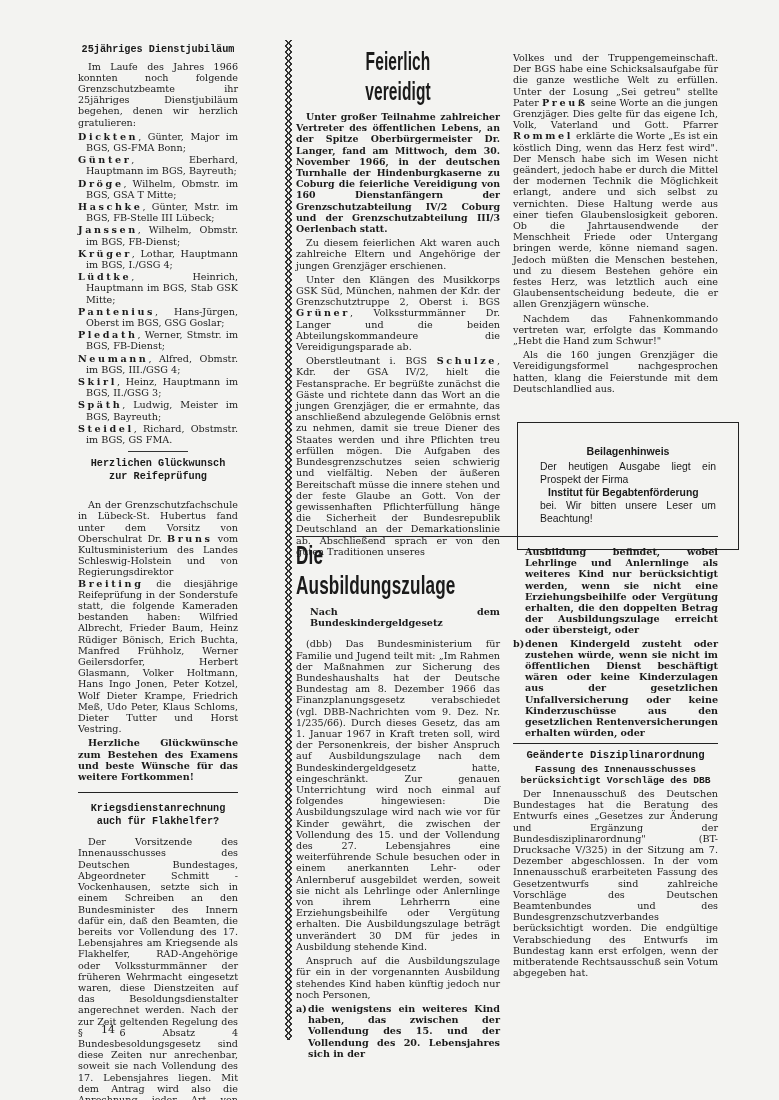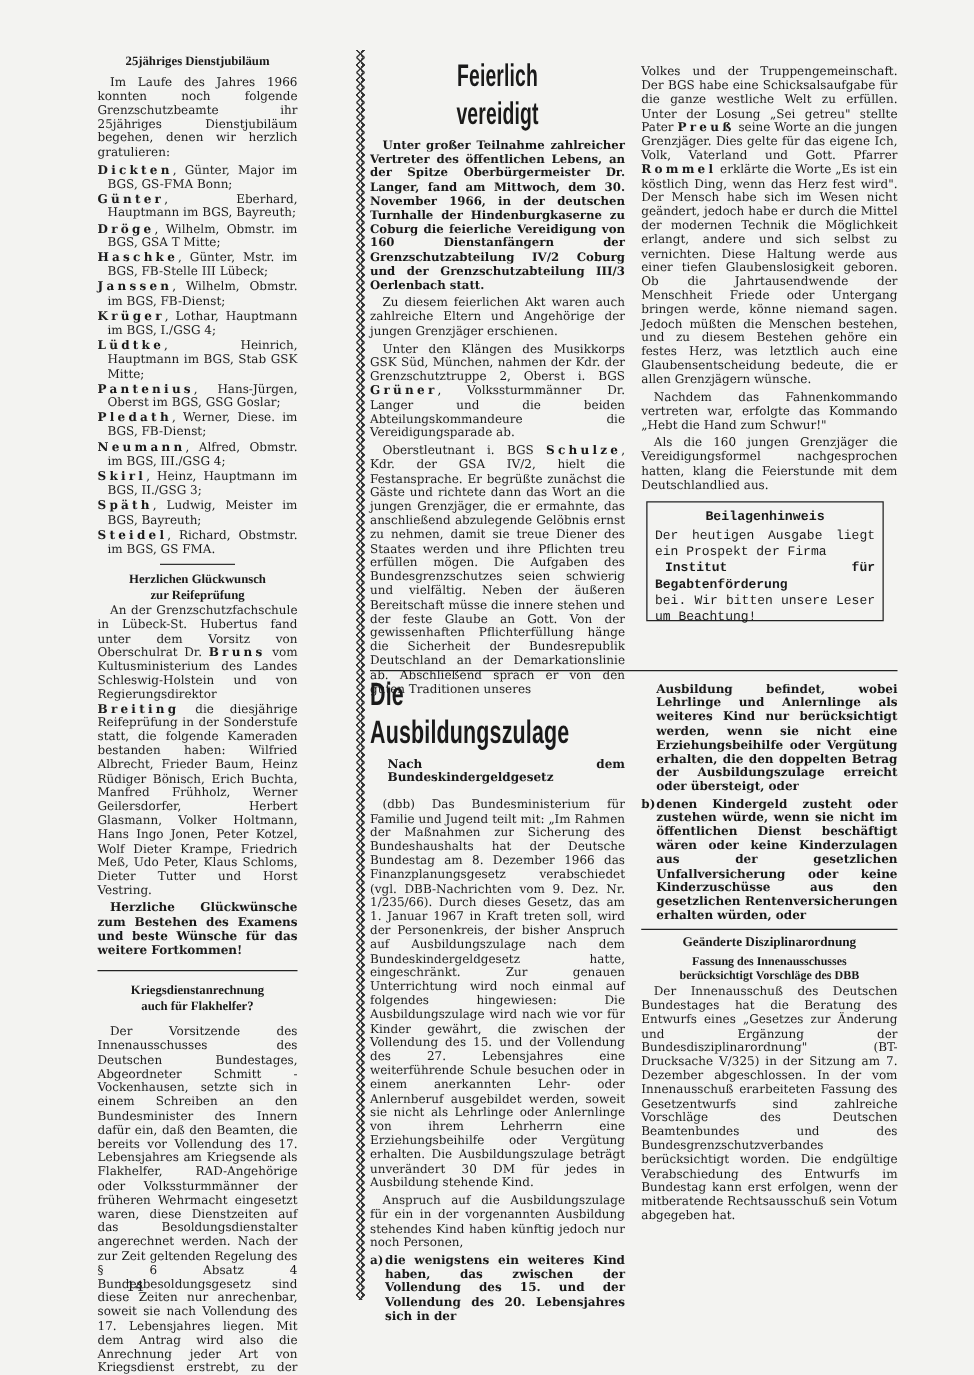--- a/index.html
+++ b/index.html
@@ -17,21 +17,21 @@
     line-height: 11.2px;
     text-align: justify;
     hyphens: manual;
   }
   .col1 { left: 78px; top: 44px; width: 160px; }
   .col2 { left: 296px; top: 46px; width: 204px; }
   .col3 { left: 513px; top: 52px; width: 205px; }
   .sub2a { position: absolute; left: 296px; width: 204px; }
   .sub2b { position: absolute; left: 513px; width: 205px; }
   h3 {
-    font-family: Liberation Serif, serif;
+    font-family: Liberation Mono, monospace;
     font-size: 10.2px; font-weight: bold; text-align: center;
     margin: 0 0 4px 0; line-height: 12.5px;
   }
   p { margin: 0 0 3px 0; text-indent: 10px; }
   .spaced { letter-spacing: 2.6px; font-weight: bold; }
   .entry { margin: 0 0 1px 0; text-indent: -8px; padding-left: 8px; text-align: justify; }
   .divider { border: 0; border-top: 1.4px solid #222; margin: 6px 0; }
   .short-div { width: 60px; border-top: 1px solid #333; margin: 6px auto; }
   .headline-cond {
     font-family: "Liberation Sans", sans-serif;
@@ -39,23 +39,23 @@
     text-align: center;
     transform: scaleX(0.62);
     transform-origin: center;
     letter-spacing: 0.2px;
   }
   .headline1 { font-size: 25px; line-height: 30px; margin: 0 0 5px 0; }
   .headline2 { font-size: 26px; line-height: 30px; text-align: left; transform-origin: left; margin-left: 0; }
   .lead { font-weight: bold; text-indent: 10px; }
   .bold-p { font-weight: bold; }
   .box {
-    position: absolute; left: 517px; top: 401px; width: 188px; height: 94px;
-    border: 1.5px solid #222; padding: 0;
-    font-family: Liberation Mono, monospace; font-size: 10.4px; line-height: 13px;
+    position: absolute; left: 517px; top: 422px; width: 188px; height: 94px;
+    border: 1.5px solid #222; padding: 16px;
+    font-family: Liberation Sans, sans-serif; font-size: 10.4px; line-height: 13px;
   }
   .box .box-title { text-align: center; font-weight: bold; margin-top: 6px; font-size: 10.6px; }
   .box .box-body { padding: 2px 6px 0 6px; text-align: justify; }
   .box .box-firm { font-weight: bold; display: block; text-indent: 8px; }
   .zigzag {
     position: absolute; left: 284px; top: 40px; width: 8px; height: 1000px;
     background-image:
       linear-gradient(135deg, transparent 45%, #333 45%, #333 60%, transparent 60%),
       linear-gradient(45deg, transparent 45%, #333 45%, #333 60%, transparent 60%);
     background-size: 8px 6px;
@@ -79,32 +79,32 @@
       <p>Im Laufe des Jahres 1966 konnten noch folgende Grenzschutzbeamte ihr 25jähriges Dienstjubiläum begehen, denen wir herzlich gratulieren:</p>
       <div id="jubilee-list">
           <div class="entry"><span class="spaced">Dickten</span><span>, Günter, Major im BGS, GS-FMA Bonn;</span></div>
           <div class="entry"><span class="spaced">Günter</span><span>, Eberhard, Hauptmann im BGS, Bayreuth;</span></div>
           <div class="entry"><span class="spaced">Dröge</span><span>, Wilhelm, Obmstr. im BGS, GSA T Mitte;</span></div>
           <div class="entry"><span class="spaced">Haschke</span><span>, Günter, Mstr. im BGS, FB-Stelle III Lübeck;</span></div>
           <div class="entry"><span class="spaced">Janssen</span><span>, Wilhelm, Obmstr. im BGS, FB-Dienst;</span></div>
           <div class="entry"><span class="spaced">Krüger</span><span>, Lothar, Hauptmann im BGS, I./GSG 4;</span></div>
           <div class="entry"><span class="spaced">Lüdtke</span><span>, Heinrich, Hauptmann im BGS, Stab GSK Mitte;</span></div>
           <div class="entry"><span class="spaced">Pantenius</span><span>, Hans-Jürgen, Oberst im BGS, GSG Goslar;</span></div>
-          <div class="entry"><span class="spaced">Pledath</span><span>, Werner, Diese. im BGS, FB-Dienst;</span></div>
+          <div class="entry"><span class="spaced">Pledath</span><span>, Werner, Stmstr. im BGS, FB-Dienst;</span></div>
           <div class="entry"><span class="spaced">Neumann</span><span>, Alfred, Obmstr. im BGS, III./GSG 4;</span></div>
           <div class="entry"><span class="spaced">Skirl</span><span>, Heinz, Hauptmann im BGS, II./GSG 3;</span></div>
           <div class="entry"><span class="spaced">Späth</span><span>, Ludwig, Meister im BGS, Bayreuth;</span></div>
           <div class="entry"><span class="spaced">Steidel</span><span>, Richard, Obstmstr. im BGS, GS FMA.</span></div>
         </div>
     </section>
 
     <div class="short-div"></div>
 
     <section>
-      <h3 style="margin-bottom:0"><span>Herzlichen Glückwunsch</span><br><span>zur Reifeprüfung</span></h3>
+      <h3 style="margin-bottom:16px"><span>Herzlichen Glückwunsch</span><br><span>zur Reifeprüfung</span></h3>
       <p><span>An der Grenzschutzfachschule in Lübeck-St. Hubertus fand unter dem Vorsitz von Oberschulrat Dr. </span><span class="spaced">Bruns</span><span> vom Kultusministerium des Landes Schleswig-Holstein und von Regierungsdirektor </span><span class="spaced">Breiting</span><span> die diesjährige Reifeprüfung in der Sonderstufe statt, die folgende Kameraden bestanden haben: Wilfried Albrecht, Frieder Baum, Heinz Rüdiger Bönisch, Erich Buchta, Manfred Frühholz, Werner Geilersdorfer, Herbert Glasmann, Volker Holtmann, Hans Ingo Jonen, Peter Kotzel, Wolf Dieter Krampe, Friedrich Meß, Udo Peter, Klaus Schloms, Dieter Tutter und Horst Vestring.</span></p>
       <p class="bold-p">Herzliche Glückwünsche zum Bestehen des Examens und beste Wünsche für das weitere Fortkommen!</p>
     </section>
 
     <hr class="divider" style="margin:10px 0 10px 0">
 
     <section>
       <h3 style="margin-bottom:8px"><span>Kriegsdienstanrechnung</span><br><span>auch für Flakhelfer?</span></h3>
       <p>Der Vorsitzende des Innenausschusses des Deutschen Bundestages, Abgeordneter Schmitt - Vockenhausen, setzte sich in einem Schreiben an den Bundesminister des Innern dafür ein, daß den Beamten, die bereits vor Vollendung des 17. Lebensjahres am Kriegsende als Flakhelfer, RAD-Angehörige oder Volkssturmmänner der früheren Wehrmacht eingesetzt waren, diese Dienstzeiten auf das Besoldungsdienstalter angerechnet werden. Nach der zur Zeit geltenden Regelung des § 6 Absatz 4 Bundesbesoldungsgesetz sind diese Zeiten nur anrechenbar, soweit sie nach Vollendung des 17. Lebensjahres liegen. Mit dem Antrag wird also die Anrechnung jeder Art von Kriegsdienst erstrebt, zu der Beamte bereits vor dem 17. Lebensjahr einberufen waren.</p>
     </section>

